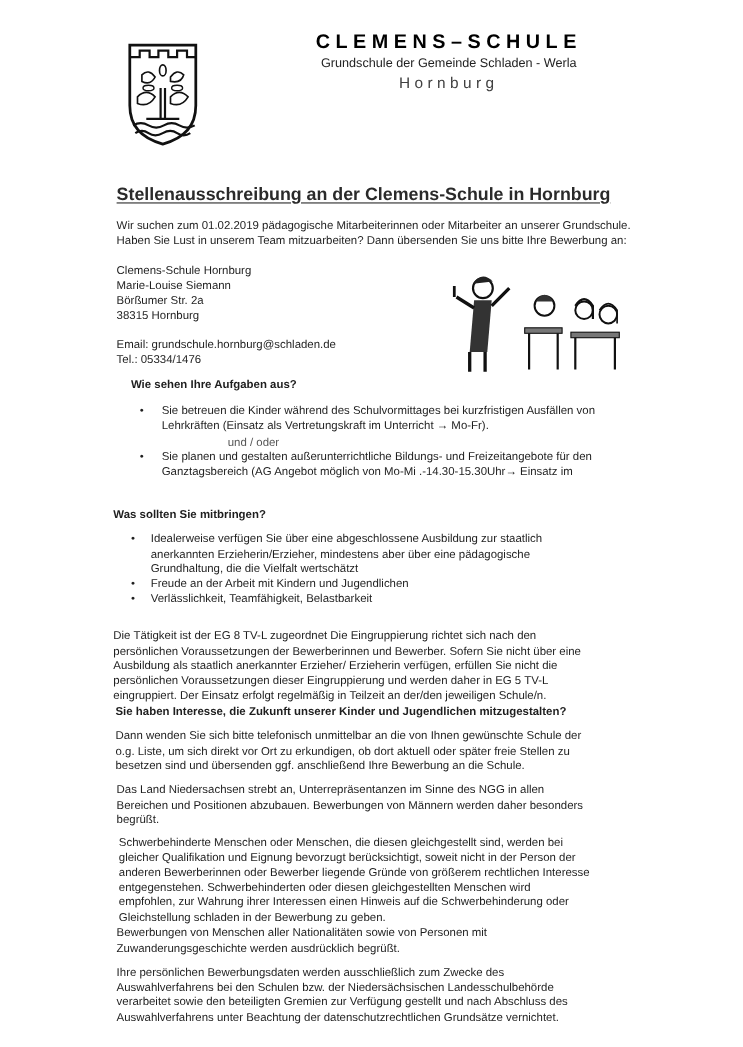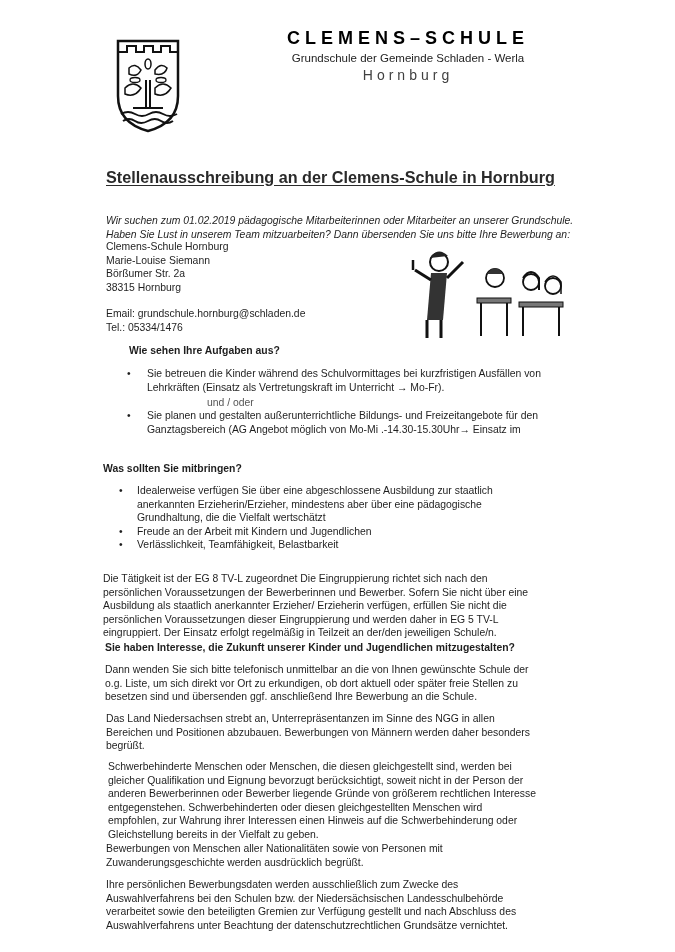--- a/index.html
+++ b/index.html
@@ -50,21 +50,21 @@
     <path d="M6 76 q7 -4 14 0 t14 0 t14 0 t14 0" fill="none" stroke="#111" stroke-width="2"></path>
     <path d="M8 83 q6 -4 12 0 t13 0 t13 0 t12 0" fill="none" stroke="#111" stroke-width="2"></path>
   </svg>
 </div>
 <div class="abs hdr-title">CLEMENS–SCHULE</div>
 <div class="abs hdr-sub">Grundschule der Gemeinde Schladen - Werla</div>
 <div class="abs hdr-city">Hornburg</div>
 
 <div class="abs title">Stellenausschreibung an der Clemens-Schule in Hornburg</div>
 
-<div class="abs p" style="left:106px; top:214px;font-style:italic;">
+<div class="abs p" style="left:106px; top:199px;">
   <span class="line">Wir suchen zum 01.02.2019 pädagogische Mitarbeiterinnen oder Mitarbeiter an unserer Grundschule.</span>
   <span class="line">Haben Sie Lust in unserem Team mitzuarbeiten? Dann übersenden Sie uns bitte Ihre Bewerbung an:</span>
 </div>
 
 <div class="abs p" style="left:106px; top:240px;">
   <span class="line">Clemens-Schule Hornburg</span>
   <span class="line">Marie-Louise Siemann</span>
   <span class="line">Börßumer Str. 2a</span>
   <span class="line">38315 Hornburg</span>
 </div>
@@ -89,21 +89,21 @@
     <path d="M78 63 V96 M104 63 V96" stroke="#111" stroke-width="2"></path>
     <circle cx="128" cy="42" r="8" fill="#fff" stroke="#111" stroke-width="1.8"></circle>
     <path d="M120 38 q8 -12 16 0 v12" fill="none" stroke="#111" stroke-width="2"></path>
     <circle cx="150" cy="46" r="8" fill="#fff" stroke="#111" stroke-width="1.8"></circle>
     <path d="M142 42 q8 -12 16 0 v12" fill="none" stroke="#111" stroke-width="1.5"></path>
     <rect x="116" y="62" width="44" height="5" fill="#777" stroke="#111"></rect>
     <path d="M120 67 V96 M156 67 V96" stroke="#111" stroke-width="2"></path>
   </svg>
 </div>
 
-<div class="abs p b" style="left:129px; top:344px;">Wie sehen Ihre Aufgaben aus?</div>
+<div class="abs p b" style="left:119px; top:344px;">Wie sehen Ihre Aufgaben aus?</div>
 <div class="abs p" style="left:127px; top:367px;">
   <span class="abs" style="left:0; top:0;">•</span>
   <div style="margin-left:20px;">
     <span class="line">Sie betreuen die Kinder während des Schulvormittages bei kurzfristigen Ausfällen von</span>
     <span class="line">Lehrkräften (Einsatz als Vertretungskraft im Unterricht → Mo-Fr).</span>
   </div>
 </div>
 <div class="abs p" style="left:207px; top:396px; color:#555;">und / oder</div>
 <div class="abs p" style="left:127px; top:409px;">
   <span class="abs" style="left:0; top:0;">•</span>
@@ -157,21 +157,21 @@
   <span class="line">Bereichen und Positionen abzubauen. Bewerbungen von Männern werden daher besonders</span>
   <span class="line">begrüßt.</span>
 </div>
 
 <div class="abs p" style="left:108px; top:760px;">
   <span class="line">Schwerbehinderte Menschen oder Menschen, die diesen gleichgestellt sind, werden bei</span>
   <span class="line">gleicher Qualifikation und Eignung bevorzugt berücksichtigt, soweit nicht in der Person der</span>
   <span class="line">anderen Bewerberinnen oder Bewerber liegende Gründe von größerem rechtlichen Interesse</span>
   <span class="line">entgegenstehen. Schwerbehinderten oder diesen gleichgestellten Menschen wird</span>
   <span class="line">empfohlen, zur Wahrung ihrer Interessen einen Hinweis auf die Schwerbehinderung oder</span>
-  <span class="line">Gleichstellung bereits in der Vielfalt zu geben.</span>
+  <span class="line">Gleichstellung schladen in der Bewerbung zu geben.</span>
 </div>
 
 <div class="abs p" style="left:106px; top:842px;">
   <span class="line">Bewerbungen von Menschen aller Nationalitäten sowie von Personen mit</span>
   <span class="line">Zuwanderungsgeschichte werden ausdrücklich begrüßt.</span>
 </div>
 
 <div class="abs p" style="left:106px; top:878px;">
   <span class="line">Ihre persönlichen Bewerbungsdaten werden ausschließlich zum Zwecke des</span>
   <span class="line">Auswahlverfahrens bei den Schulen bzw. der Niedersächsischen Landesschulbehörde</span>

